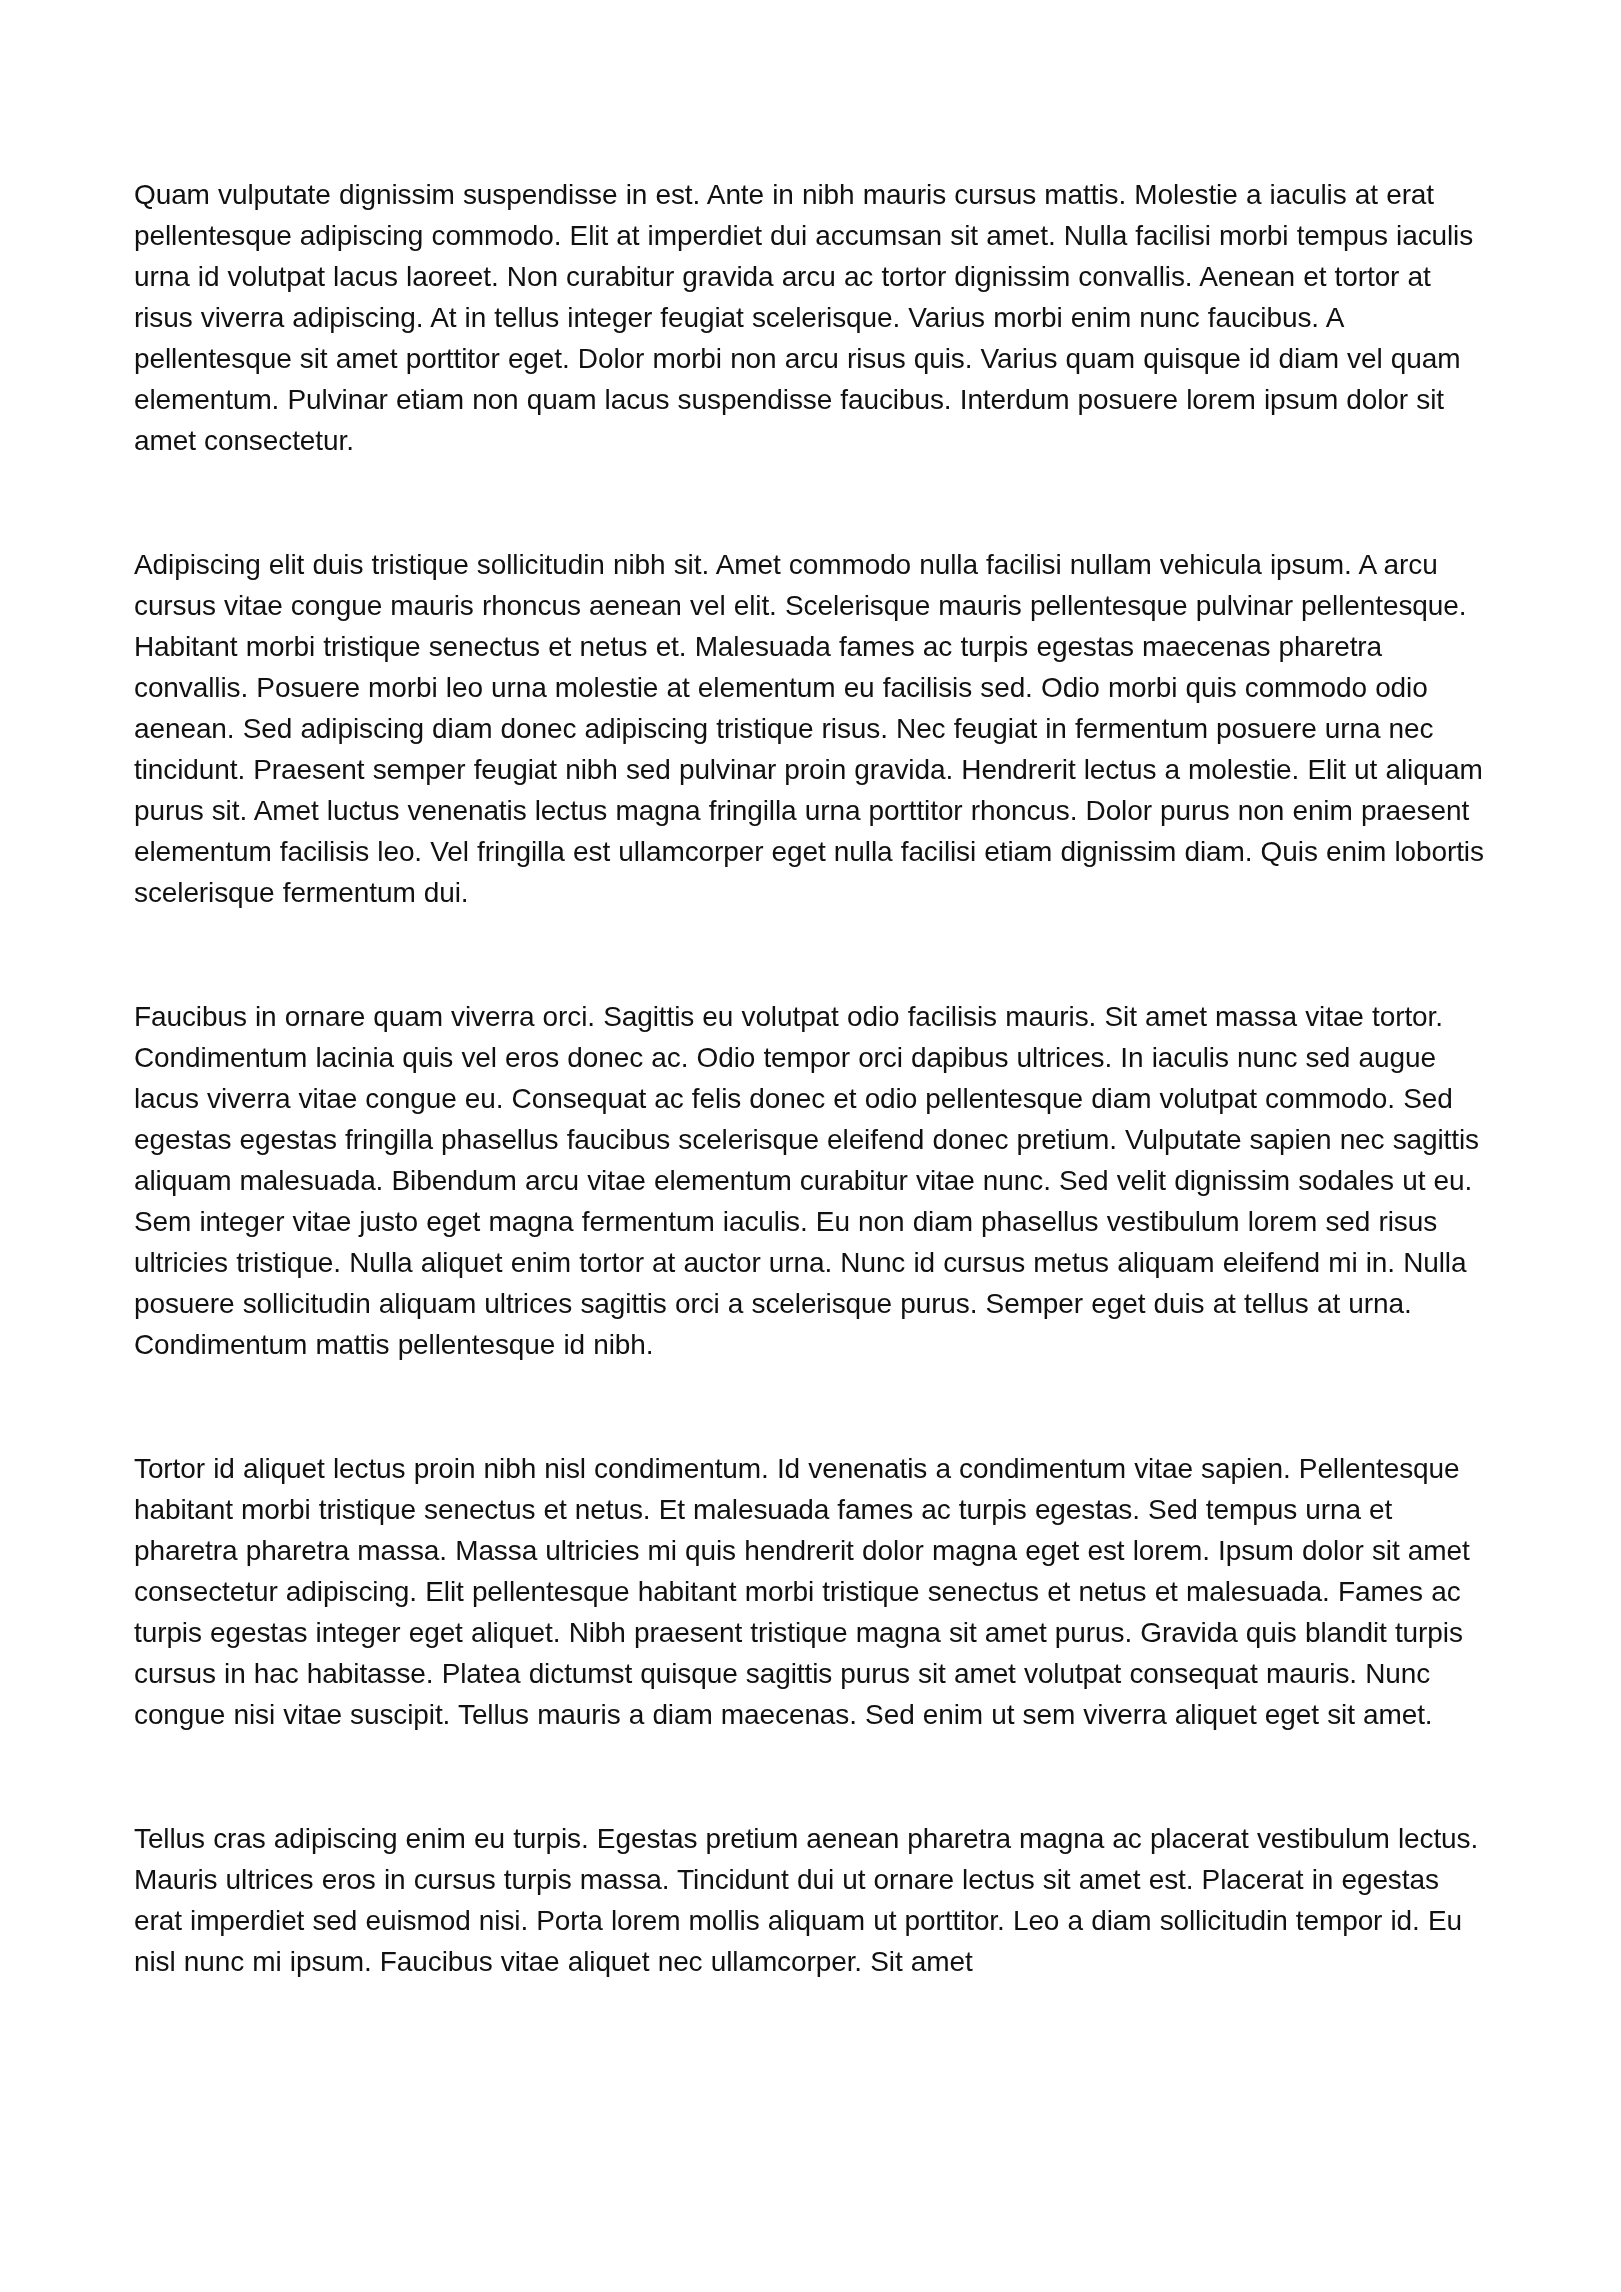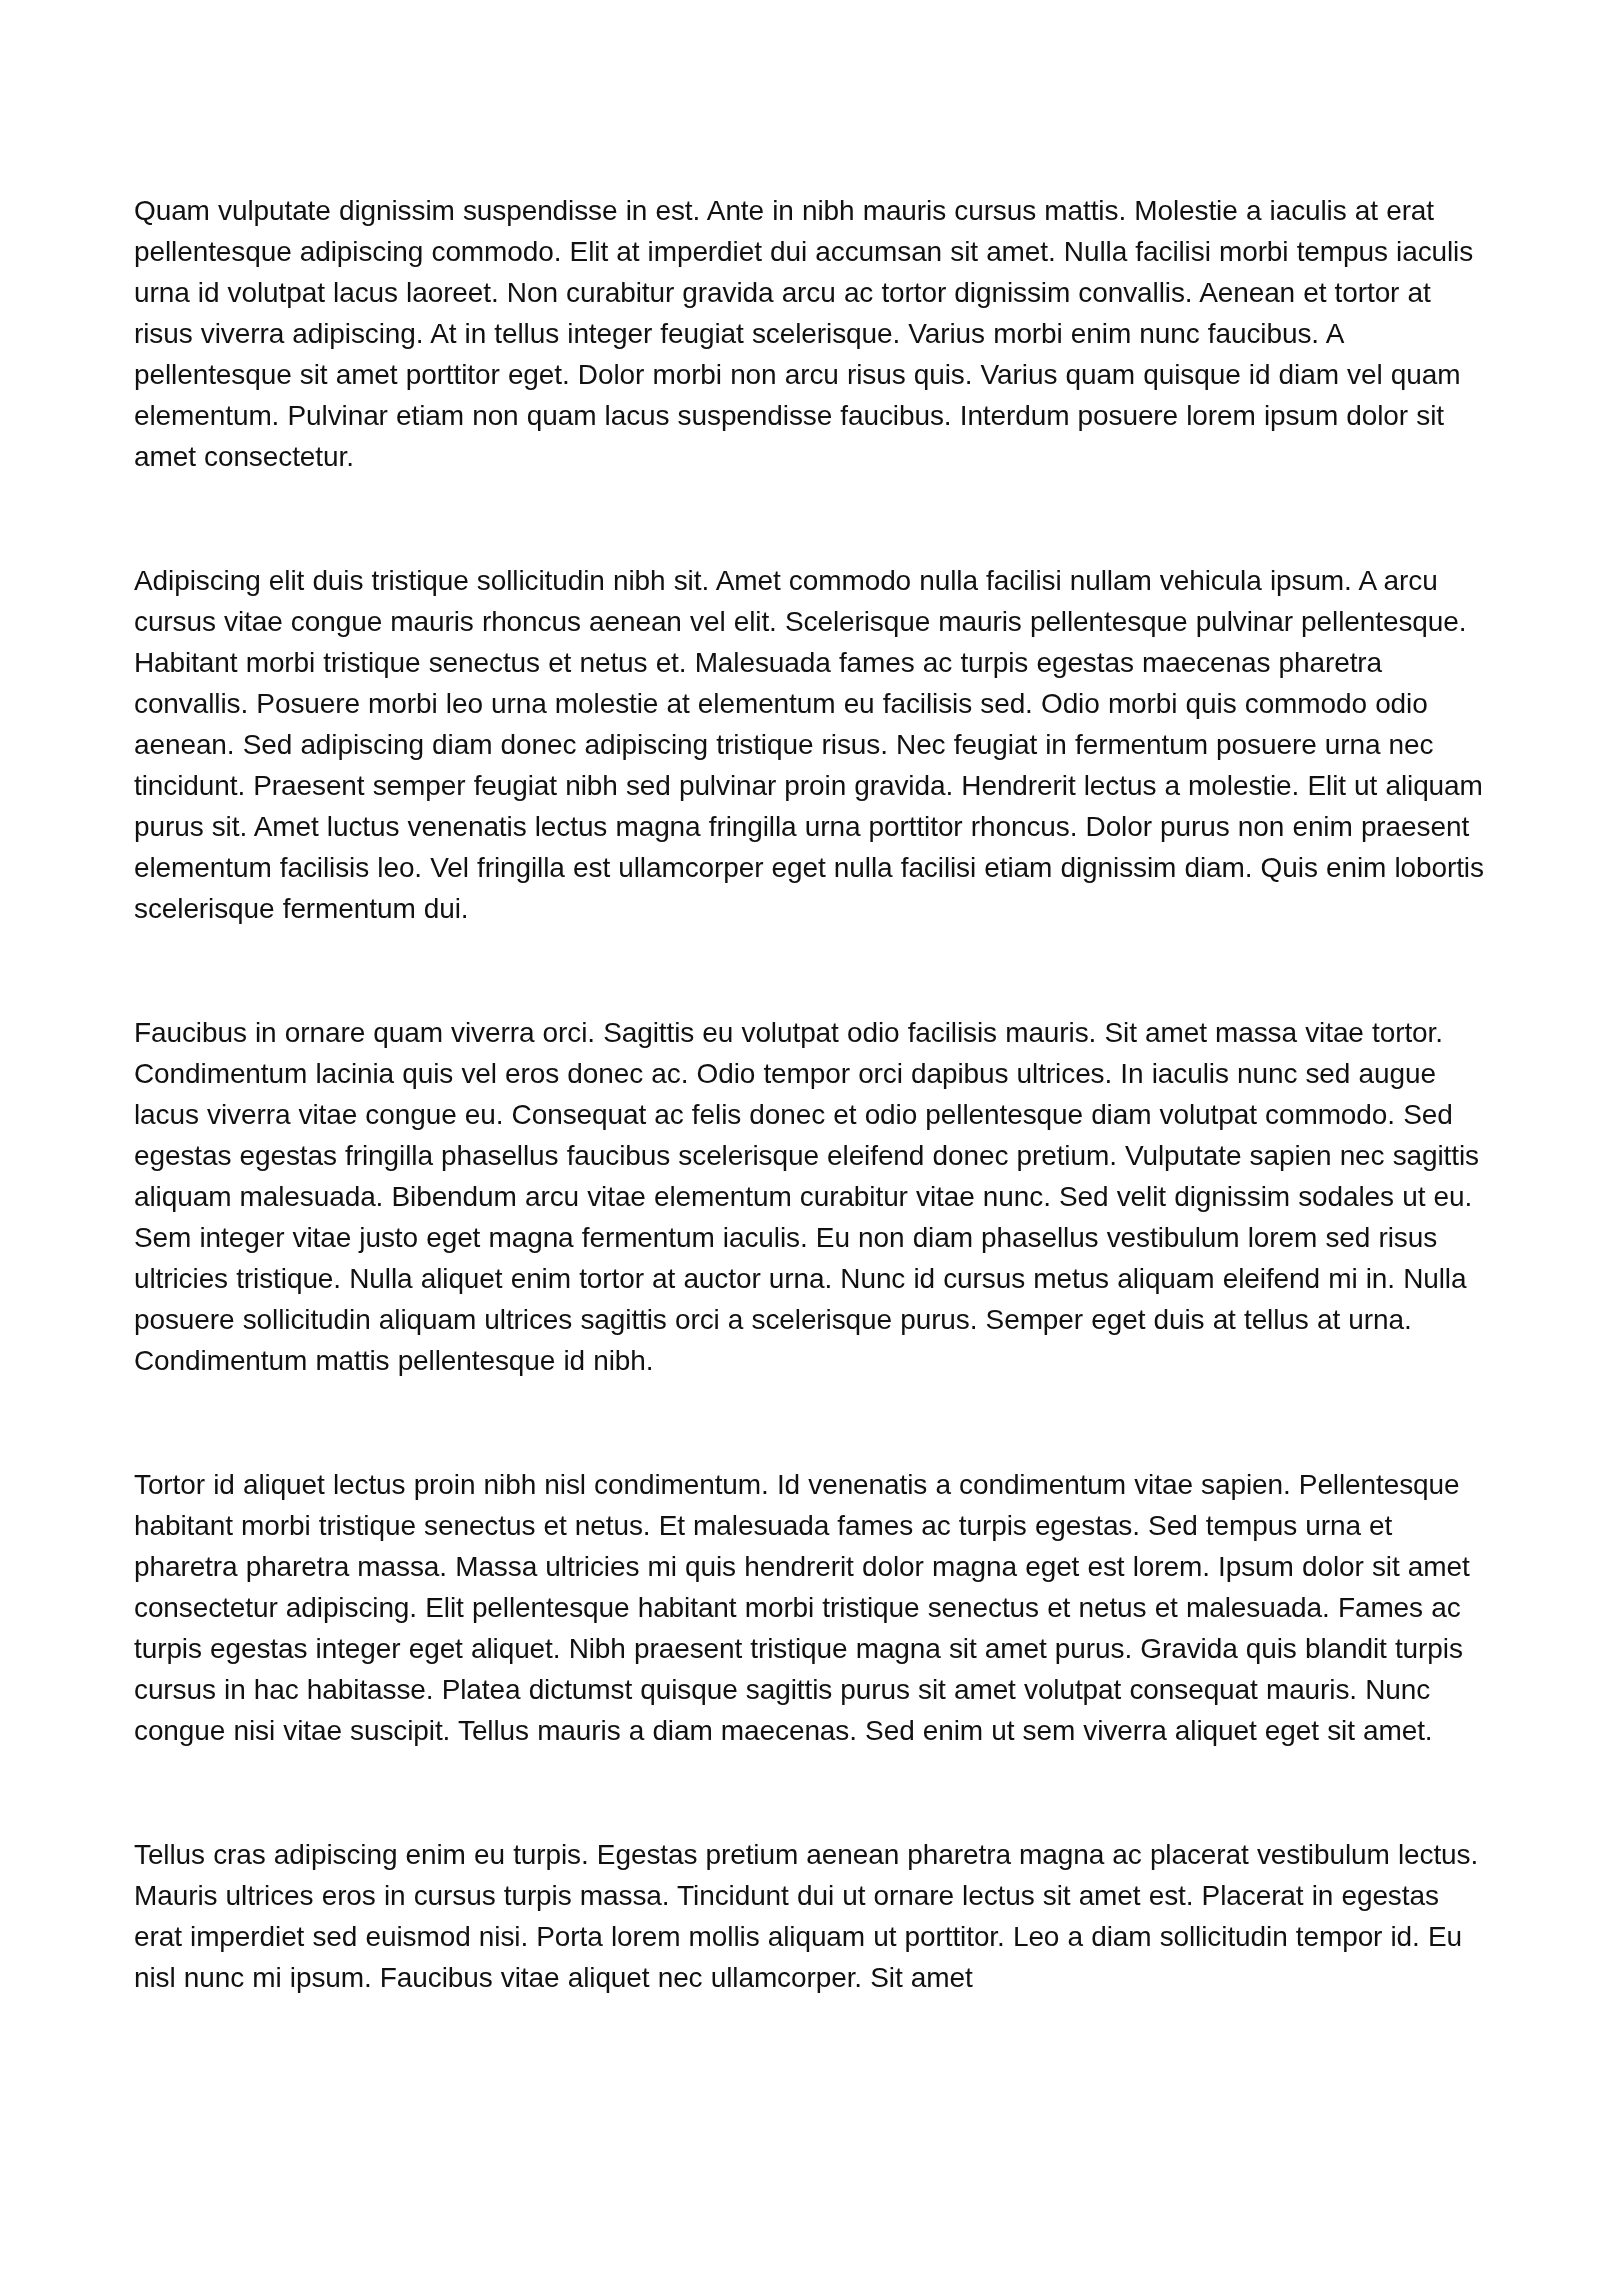--- a/index.html
+++ b/index.html
@@ -10,21 +10,21 @@
   .page {
     position: relative;
     width: 1621px;
     height: 2293px;
     background: #ffffff;
     overflow: hidden;
     font-family: "Liberation Sans", "DejaVu Sans", sans-serif;
   }
   .content {
     position: absolute;
-    top: 190px;
+    top: 174px;
     left: 134px;
     width: 1357px;
     color: #111111;
   }
   .content p {
     margin: 0 0 83px 0;
     font-size: 28px;
     line-height: 41px;
     letter-spacing: -0.1px;
     text-align: left;

